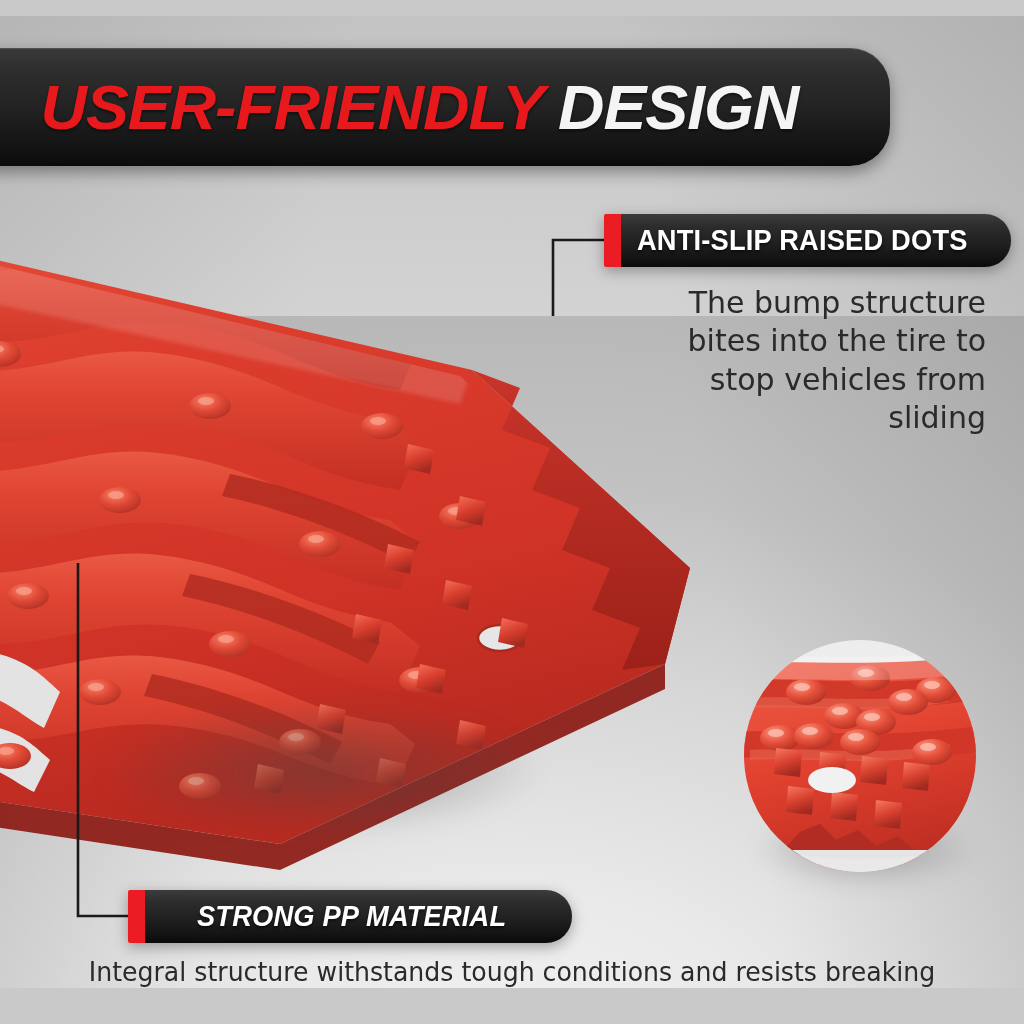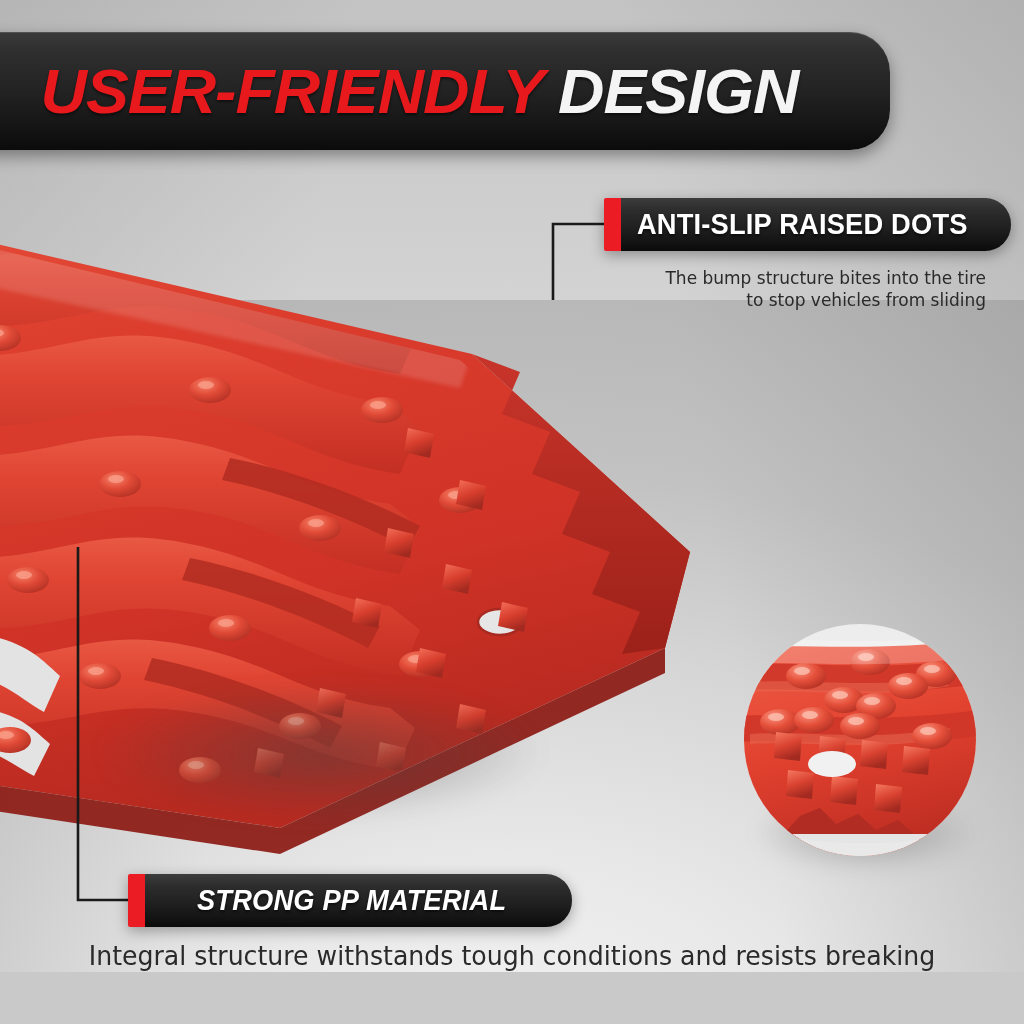--- a/index.html
+++ b/index.html
@@ -1,21 +1,21 @@
 <!DOCTYPE html>
 <html><head>
 <meta charset="utf-8">
 <style>
   html,body{margin:0;padding:0;}
   body{
     width:1024px;height:1024px;overflow:hidden;
     font-family:"Liberation Sans","DejaVu Sans",sans-serif;
     background:#c9c9c9;
   }
-  #stage{position:relative;width:1024px;height:972px;overflow:hidden;}
+  #stage{position:relative;width:1024px;height:972px;overflow:hidden;margin-top:16px;}
 
   
   .bg-base{
     position:absolute;inset:0;
     background:
       radial-gradient(120% 85% at 50% 108%, #f2f2f2 0%, #e9e9e9 22%, #d6d6d6 48%, #c2c2c2 70%, #b4b4b4 100%);
   }
   .bg-vig{
     position:absolute;inset:0;
     background:
@@ -81,21 +81,21 @@
   #pill-pp{left:128px;top:874px;height:53px;font-style:italic;}
   #pill-pp .body{padding:0 46px 0 52px;}
   #pill-pp .label{font-size:29px;letter-spacing:.2px;}
 
   .desc{
     position:absolute;color:#2a2a2a;
     font-family:"DejaVu Sans","Liberation Sans",sans-serif;
   }
   #desc-dots{
     right:38px;top:268px;width:330px;text-align:right;
-    font-size:17px;line-height:1.28;
+    font-size:30px;line-height:1.28;
   }
   #desc-pp{
     left:0;right:0;top:940px;text-align:center;
     font-size:26.5px;transform:scaleX(.95);
   }
 
   
   .leader{position:absolute;left:0;top:0;width:1024px;height:1024px;pointer-events:none;}
 </style>
 </head>

